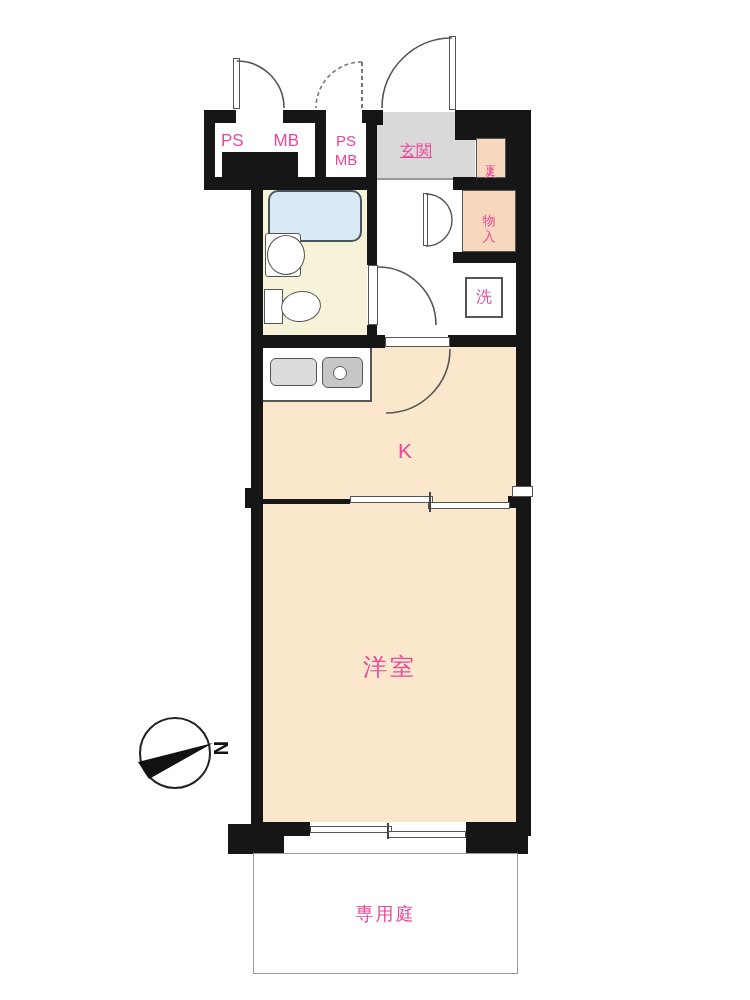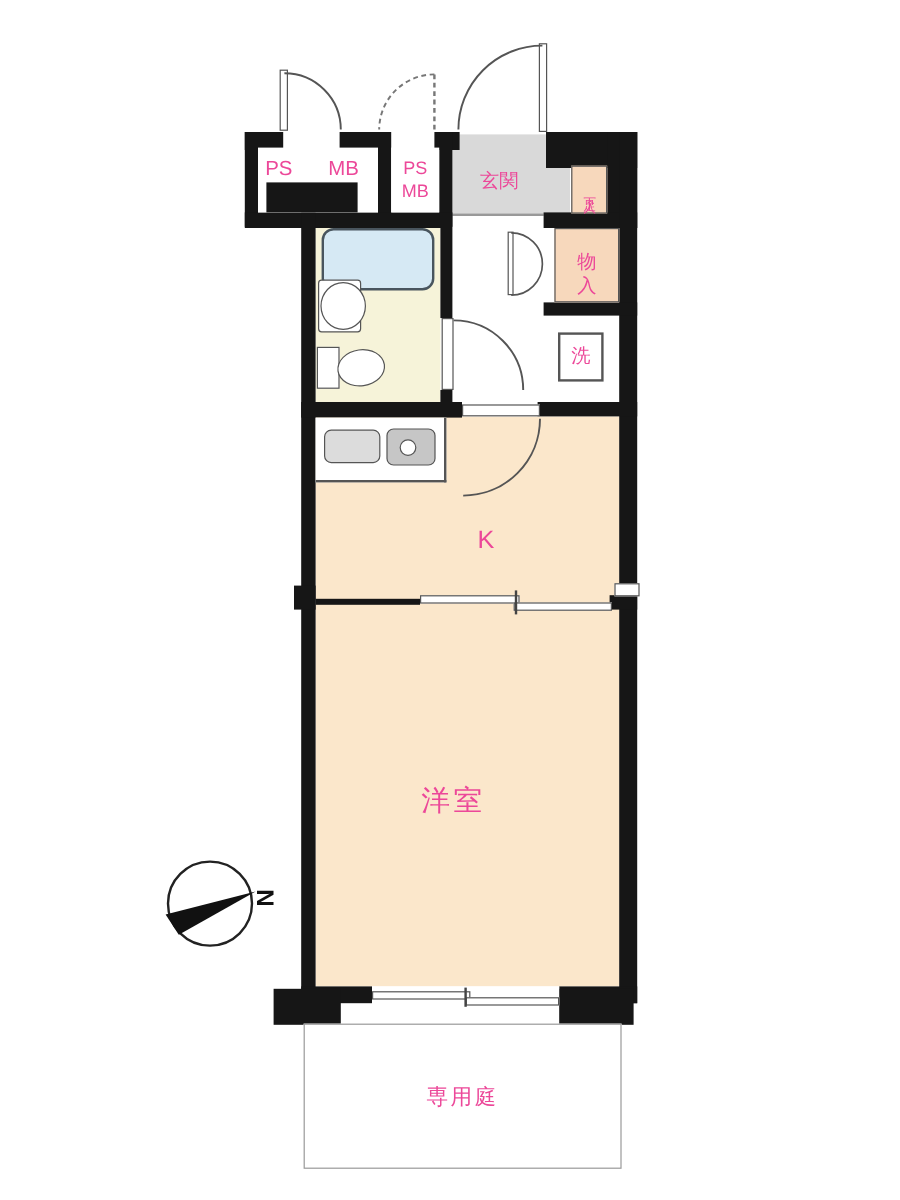--- a/index.html
+++ b/index.html
@@ -108,28 +108,28 @@
   </div>
 
   <div class="abs lbl" style="left:215px;top:130px;width:90px;height:22px;justify-content:space-between;padding:0 6px 0 6px;font-size:17px;">
     <span>PS</span>
     <span>MB</span>
   </div>
   <div class="abs lbl" style="left:326px;top:124px;width:40px;height:52px;flex-direction:column;font-size:15px;line-height:1.3;">
     <span>PS</span>
     <span>MB</span>
   </div>
-  <div class="abs lbl" style="left:386px;top:141px;width:60px;height:20px;font-size:16px;">玄関</div>
+  <div class="abs lbl" style="left:386px;top:141px;width:60px;height:20px;font-size:16px;text-decoration:underline;">玄関</div>
   <div class="abs lbl" style="left:476px;top:140px;width:30px;height:37px;font-size:10.5px;writing-mode:vertical-rl;letter-spacing:1px;z-index:4;">下足入</div>
-  <div class="abs lbl" style="left:462px;top:190px;width:54px;height:78px;font-size:16px;">
+  <div class="abs lbl" style="left:462px;top:190px;width:54px;height:78px;font-size:13px;">
     <span style="display:inline-block;width:17px;word-break:break-all;line-height:1.25;text-align:center;">物入</span>
   </div>
   <div class="abs lbl" style="left:465px;top:277px;width:38px;height:41px;font-size:16px;">洗</div>
   <div class="abs lbl" style="left:385px;top:439px;width:40px;height:24px;font-size:21px;">K</div>
-  <div class="abs lbl" style="left:328px;top:652px;width:100px;height:30px;font-size:24px;letter-spacing:3px;">洋室</div>
+  <div class="abs lbl" style="left:340px;top:652px;width:100px;height:30px;font-size:24px;letter-spacing:3px;">洋室</div>
 
   <svg class="overlay" width="750" height="1000" viewBox="0 0 750 1000">
 
     <path d="M 237,61 A 47,47 0 0 1 284,108" fill="none" stroke="#555" stroke-width="1.6"></path>
     <path d="M 362,62 A 46,46 0 0 0 316,108" fill="none" stroke="#777" stroke-width="1.6" stroke-dasharray="4,3"></path>
     <line x1="362" y1="62" x2="362" y2="108" stroke="#777" stroke-width="2" stroke-dasharray="4,3"></line>
     <path d="M 452,38 A 70,70 0 0 0 382,108" fill="none" stroke="#555" stroke-width="1.6"></path>
     <path d="M 378,267 A 58,58 0 0 1 436,325" fill="none" stroke="#555" stroke-width="1.6"></path>
     <path d="M 450,349 A 64,64 0 0 1 386,413" fill="none" stroke="#555" stroke-width="1.6"></path>
     <path d="M 426,194 A 26,26 0 0 1 452,220" fill="none" stroke="#555" stroke-width="1.4"></path>

